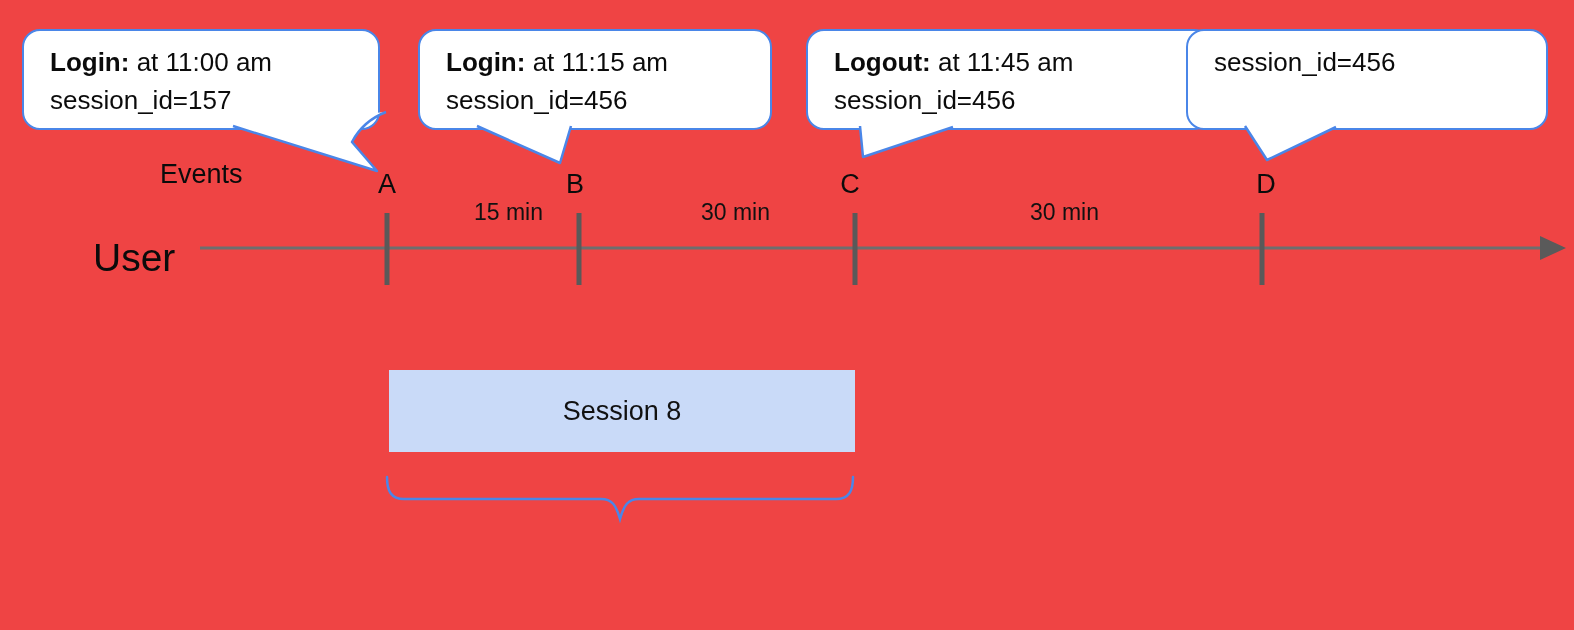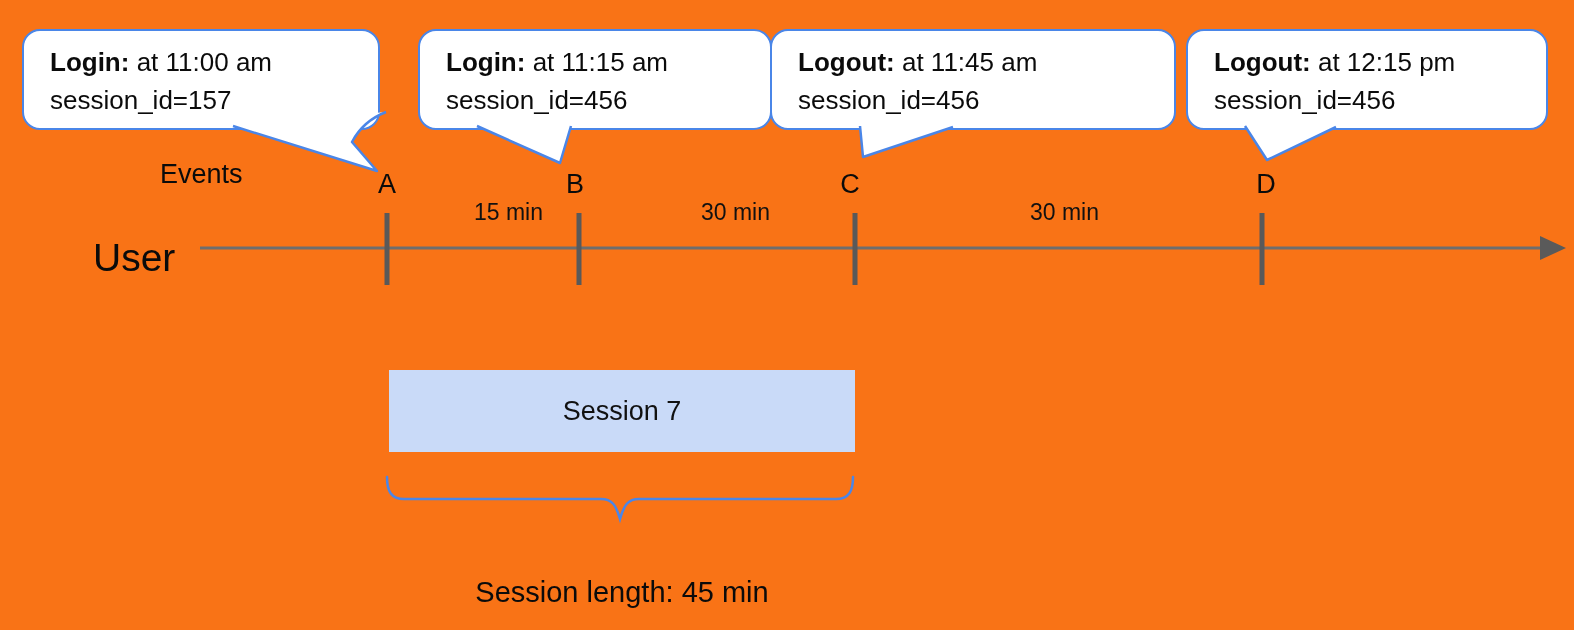--- a/index.html
+++ b/index.html
@@ -1,16 +1,16 @@
 <!DOCTYPE html>
 <html><head>
 <meta charset="utf-8">
 <style>
   html,body{margin:0;padding:0;background:#fff;}
-  #stage{position:relative;width:1574px;height:630px;background:#f97316;overflow:hidden;
+  #stage{position:relative;width:1574px;height:630px;background:#ef4444;overflow:hidden;
          font-family:"Liberation Sans", sans-serif;color:#0b0b0b;}
   .callout{position:absolute;top:29px;height:101px;background:#fff;
            border:2.5px solid #4a86e8;border-radius:18px;box-sizing:border-box;
            padding:12px 10px 0 26px;font-size:26px;line-height:38px;white-space:nowrap;}
   .callout b{font-weight:bold;}
   .evt-letter{position:absolute;top:169px;width:60px;text-align:center;font-size:27px;color:#0b0b0b;}
   .interval{position:absolute;top:199px;width:120px;text-align:right;font-size:23px;color:#111;}
   #events-label{position:absolute;left:160px;top:159px;font-size:27px;}
   #user-label{position:absolute;left:93px;top:236px;font-size:39px;}
   #session-box{position:absolute;left:389px;top:370px;width:466px;height:82px;
@@ -27,44 +27,42 @@
   <div class="callout" style="left:22px;width:358px;">
     <div><b>Login:</b><span> at 11:00 am</span></div>
     <div>session_id=157</div>
   </div>
 
   <div class="callout" style="left:418px;width:354px;">
     <div><b>Login:</b><span> at 11:15 am</span></div>
     <div>session_id=456</div>
   </div>
 
-  <div class="callout" style="left:770px;width:406px;">
+  <div class="callout" style="left:806px;width:406px;">
     <div><b>Logout:</b><span> at 11:45 am</span></div>
     <div>session_id=456</div>
   </div>
 
   <div class="callout" style="left:1186px;width:362px;">
-    <div><b>Logout:</b><span> at 12:15 pm</span></div>
     <div>session_id=456</div>
   </div>
 
   <div id="events-label">Events</div>
   <div id="user-label">User</div>
 
   <div class="evt-letter" style="left:357px;">A</div>
   <div class="evt-letter" style="left:545px;">B</div>
   <div class="evt-letter" style="left:820px;">C</div>
   <div class="evt-letter" style="left:1236px;">D</div>
 
   <div class="interval" style="left:423px;">15 min</div>
   <div class="interval" style="left:650px;">30 min</div>
   <div class="interval" style="left:979px;">30 min</div>
 
-  <div id="session-box">Session 7</div>
-  <div id="session-length">Session length: 45 min</div>
+  <div id="session-box">Session 8</div>
 
   <svg id="overlay" width="1574" height="630" viewBox="0 0 1574 630">
 
     <path d="M 233 126 L 377 171 L 352 142 Q 363 121 386 112" fill="#ffffff" stroke="#4a86e8" stroke-width="2.5" stroke-linejoin="round"></path>
     <path d="M 477 126 L 560 163 L 571 126" fill="#ffffff" stroke="#4a86e8" stroke-width="2.5" stroke-linejoin="round"></path>
     <path d="M 860 126 L 863 157 L 953 127" fill="#ffffff" stroke="#4a86e8" stroke-width="2.5" stroke-linejoin="round"></path>
     <path d="M 1245 126 L 1267 160 L 1336 127" fill="#ffffff" stroke="#4a86e8" stroke-width="2.5" stroke-linejoin="round"></path>
 
     <line x1="200" y1="248" x2="1542" y2="248" stroke="#6e6e6e" stroke-width="3"></line>
     <polygon points="1540,236 1566,248 1540,260" fill="#5a5a5a"></polygon>

